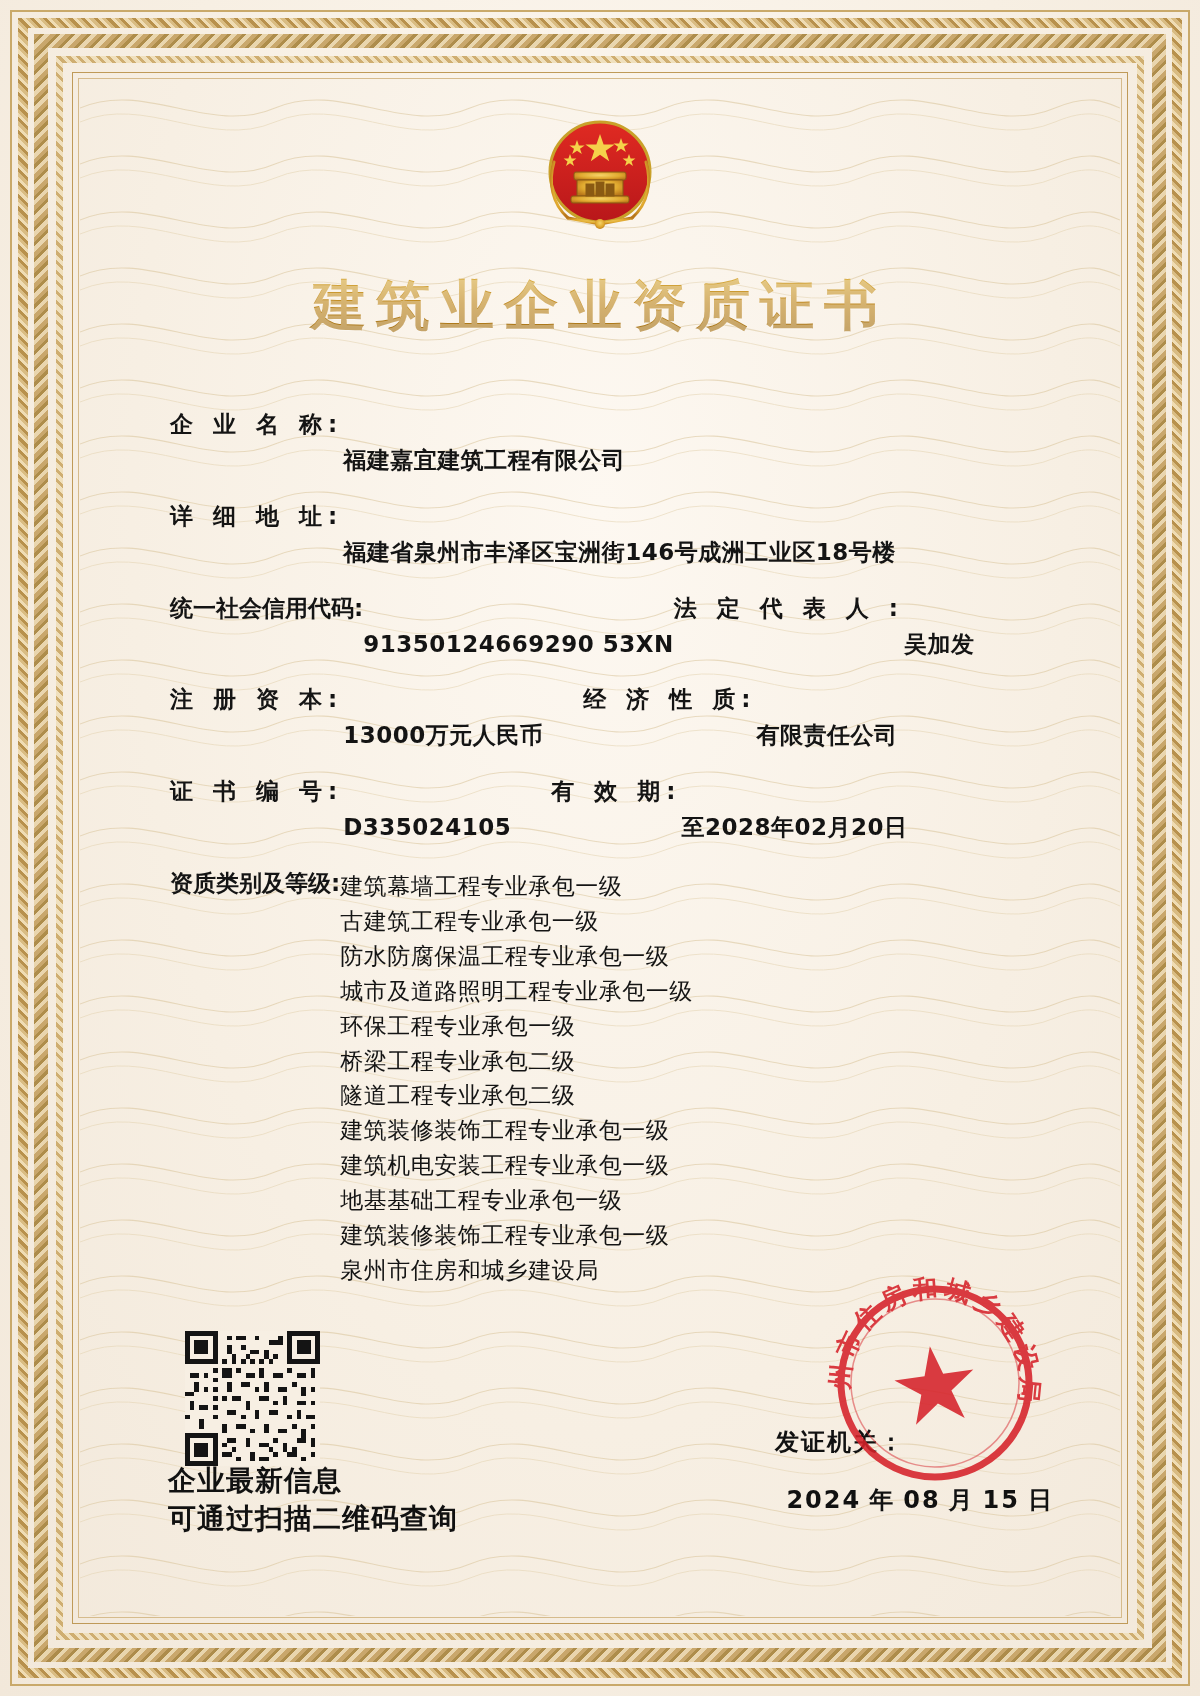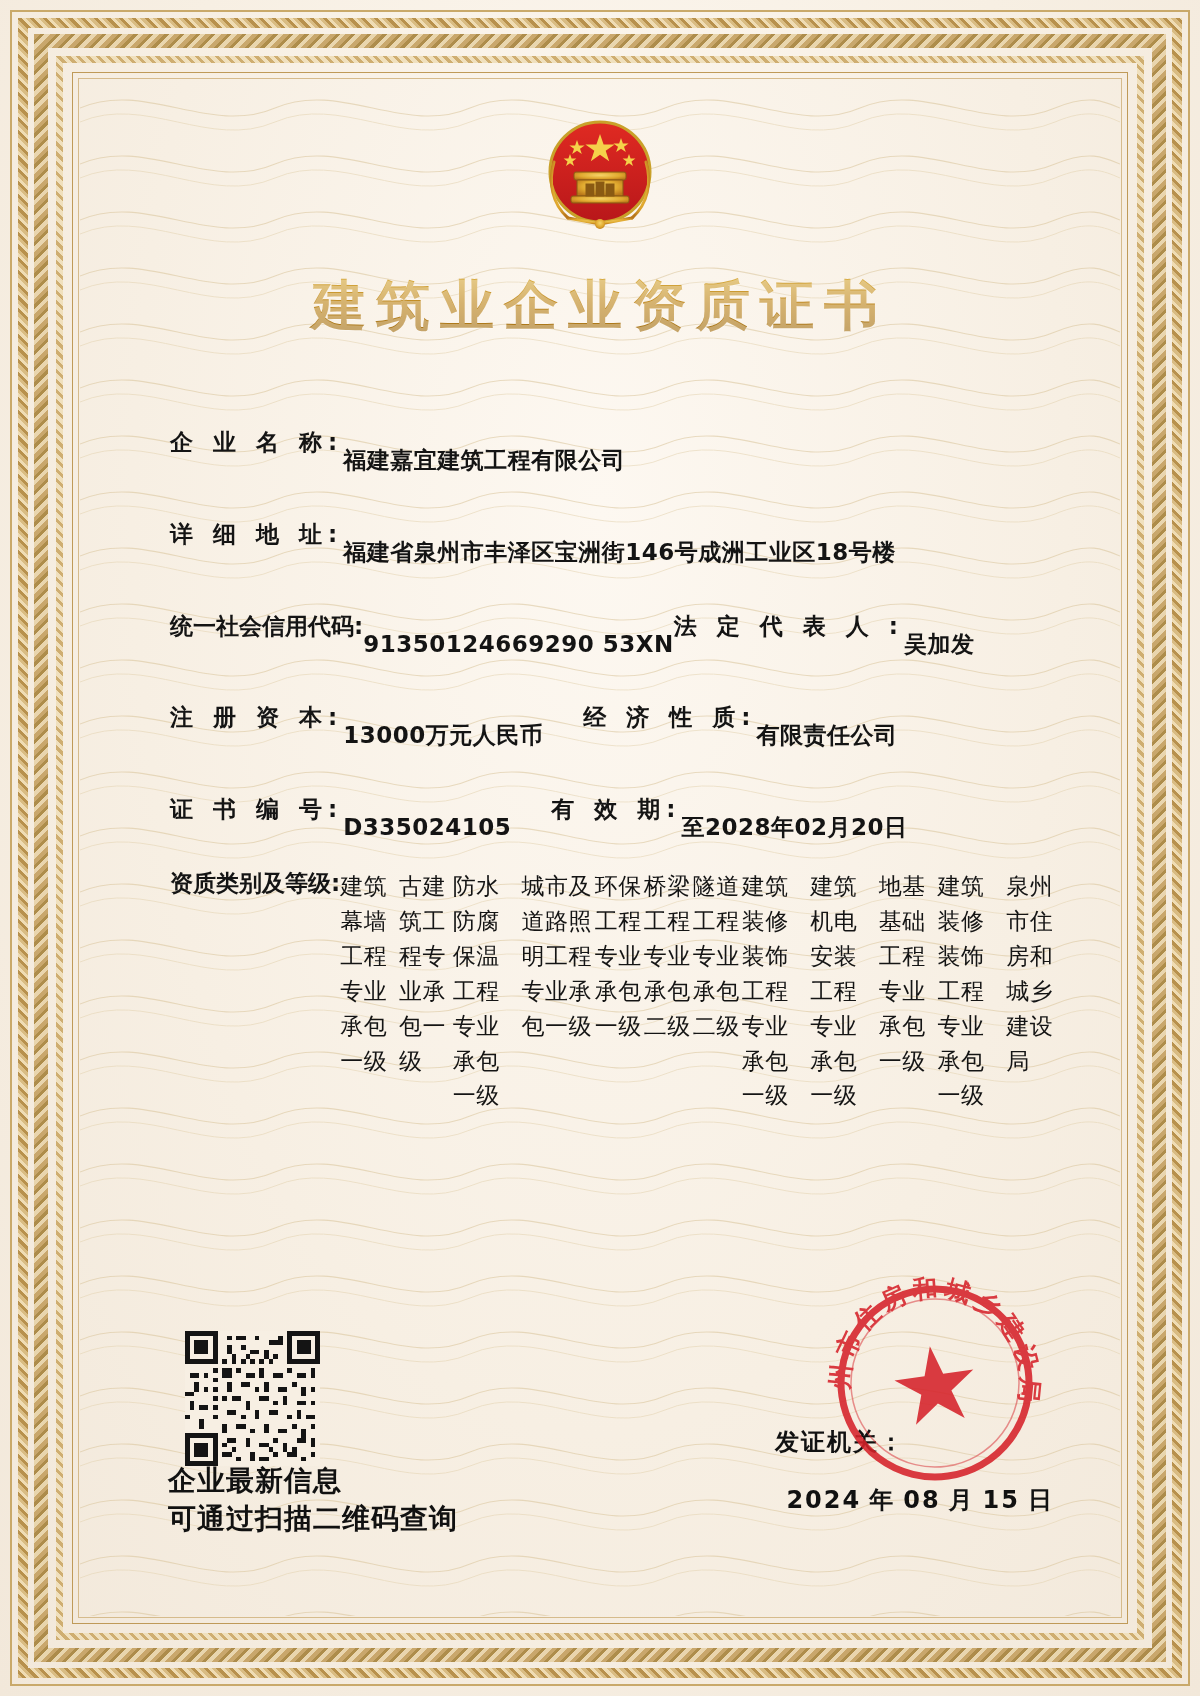--- a/index.html
+++ b/index.html
@@ -117,21 +117,21 @@
     position: absolute;
     top: 330px;
     left: 90px;
     right: 60px;
     color: #141414;
     font-size: 23px;
     font-family: "DejaVu Sans", "Liberation Sans", sans-serif;
   }
   .row {
     display: flex;
-    align-items: center;
+    align-items: flex-start;
     margin-bottom: 27px;
     line-height: 1.25;
   }
   .lbl {
     font-weight: bold;
     white-space: nowrap;
     letter-spacing: 6px;
   }
   .lbl.tight { letter-spacing: 0px; }
   .val {
@@ -140,21 +140,21 @@
     margin-top: 36px;
   }
   .row .spacer { width: 40px; flex: none; }
 
   
   .quals {
     display: flex;
     align-items: flex-start;
     margin-top: 2px;
   }
-  .quals .list { display: flex; flex-direction: row; }
+  .quals .list { display: flex; flex-direction: column; }
   .quals .list div {
     line-height: 1.52;
     letter-spacing: 0.5px;
   }
 
   
   .qr {
     position: absolute;
     left: 105px;
     bottom: 150px;

